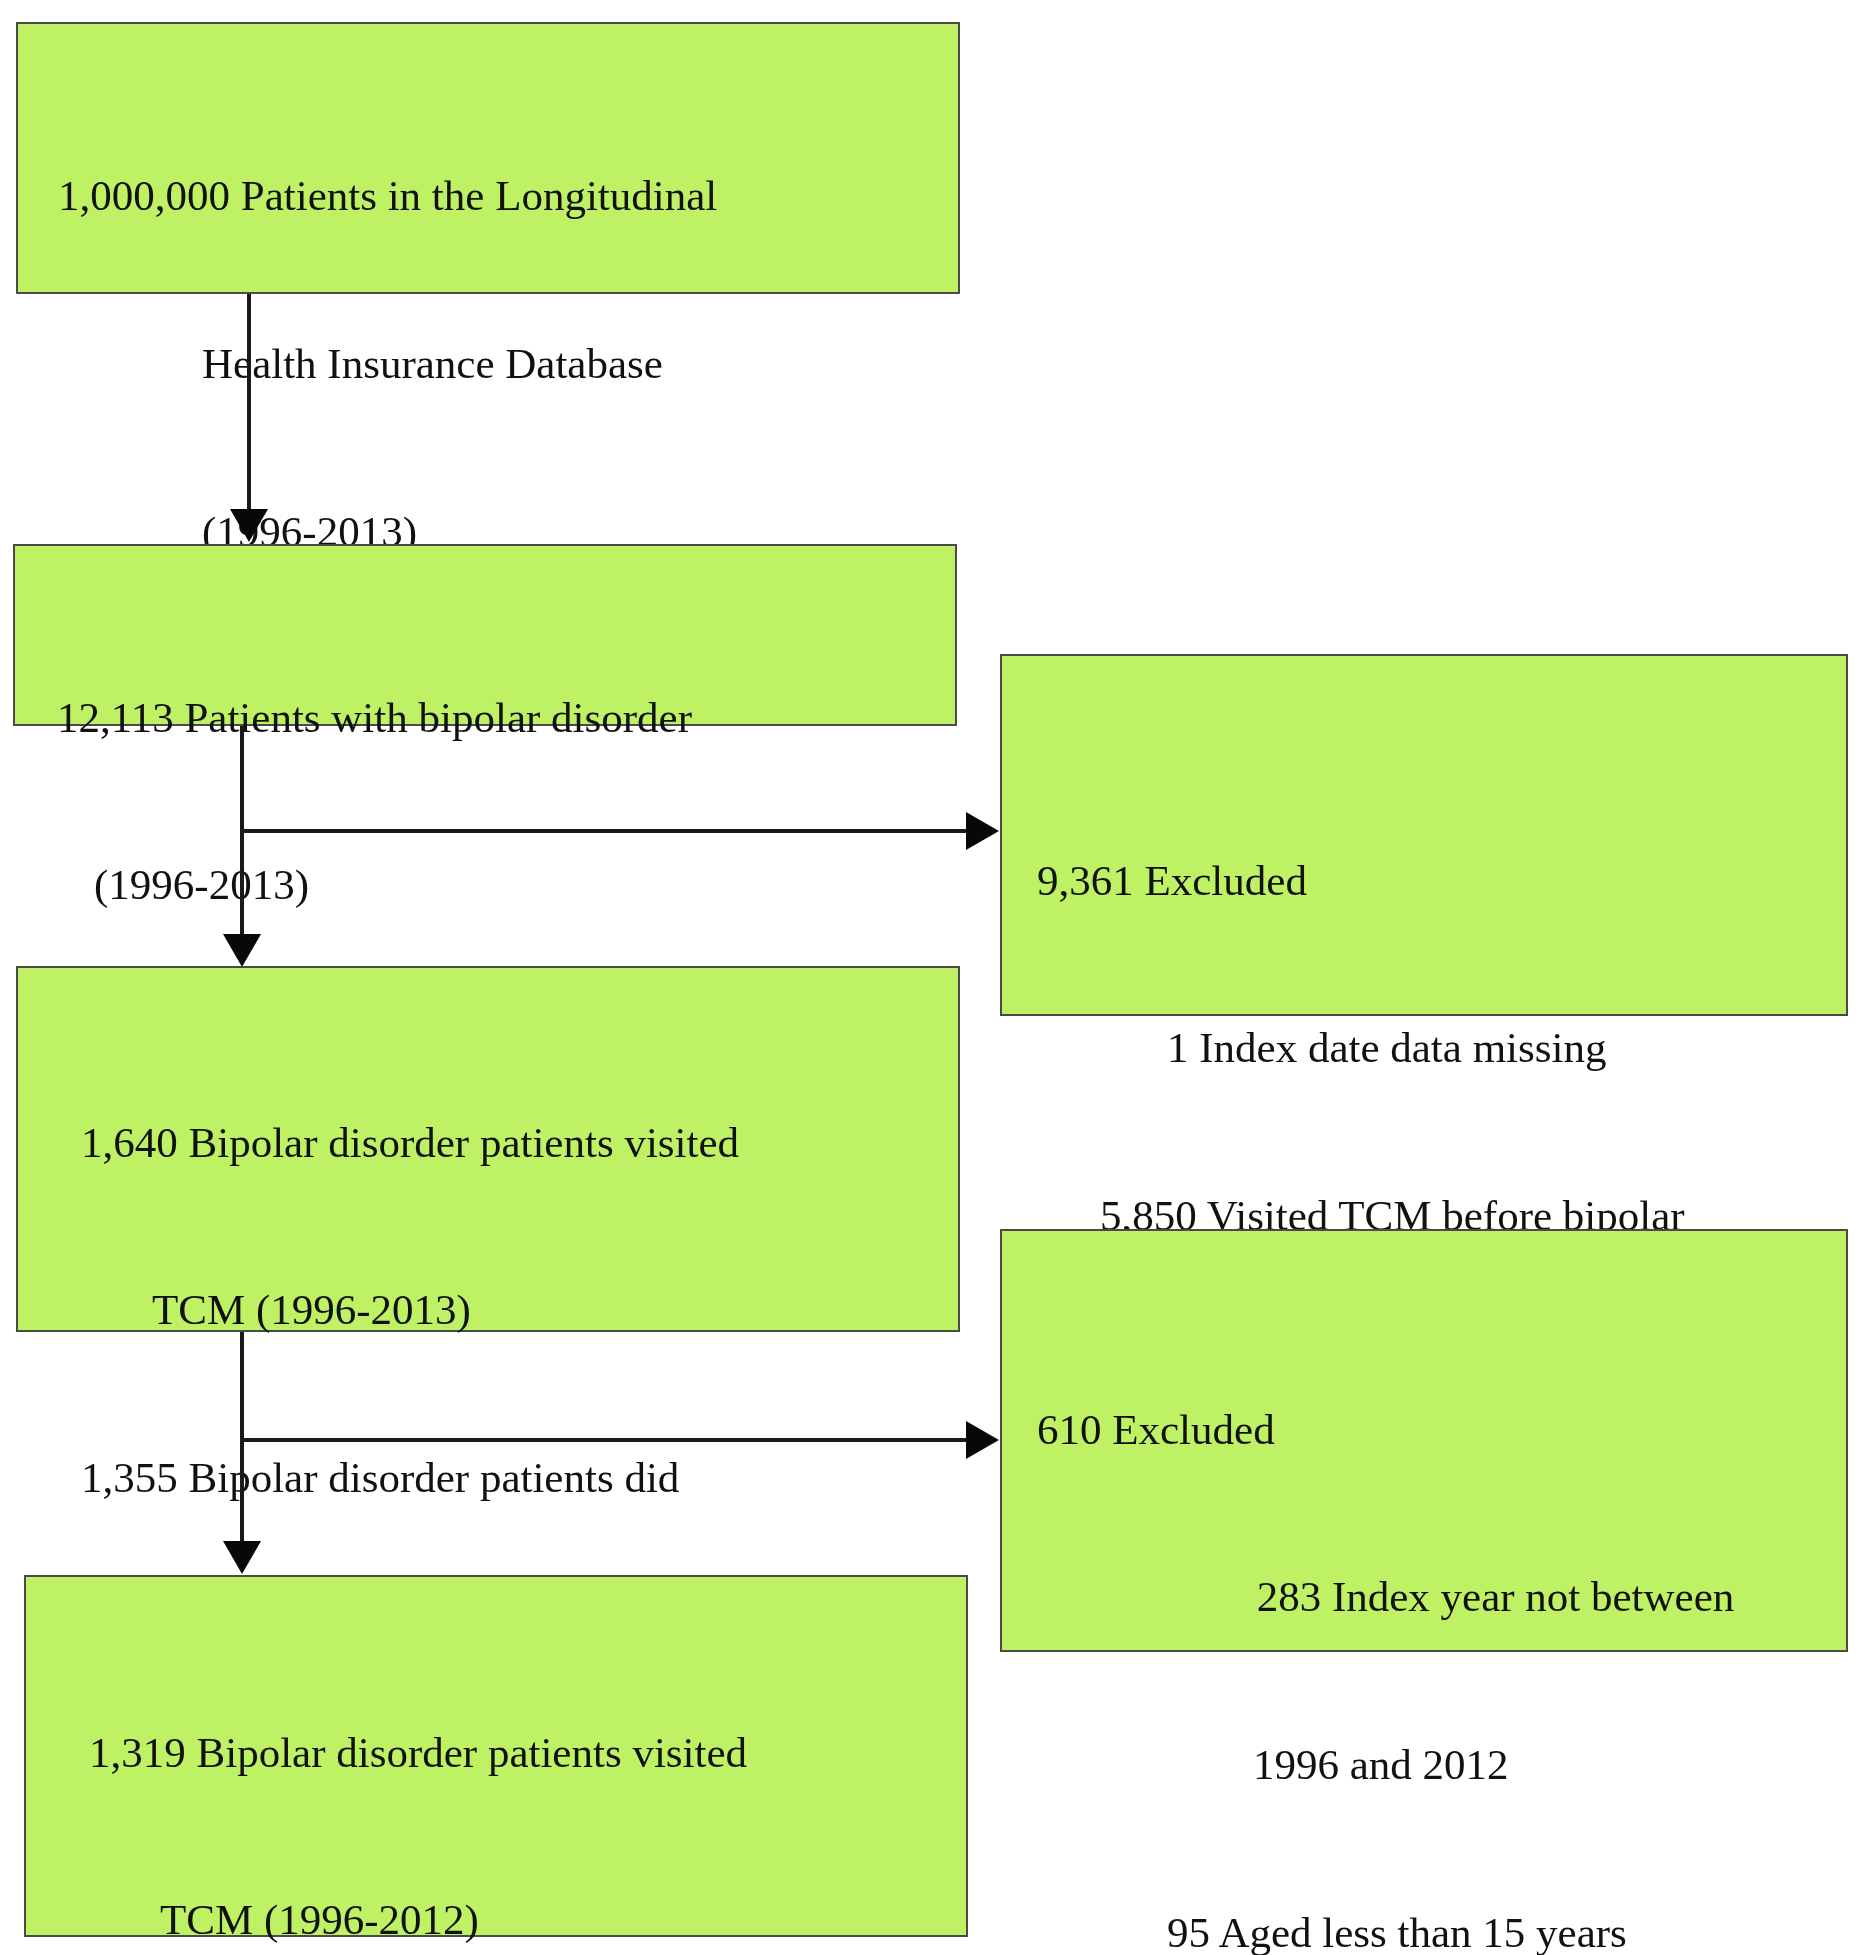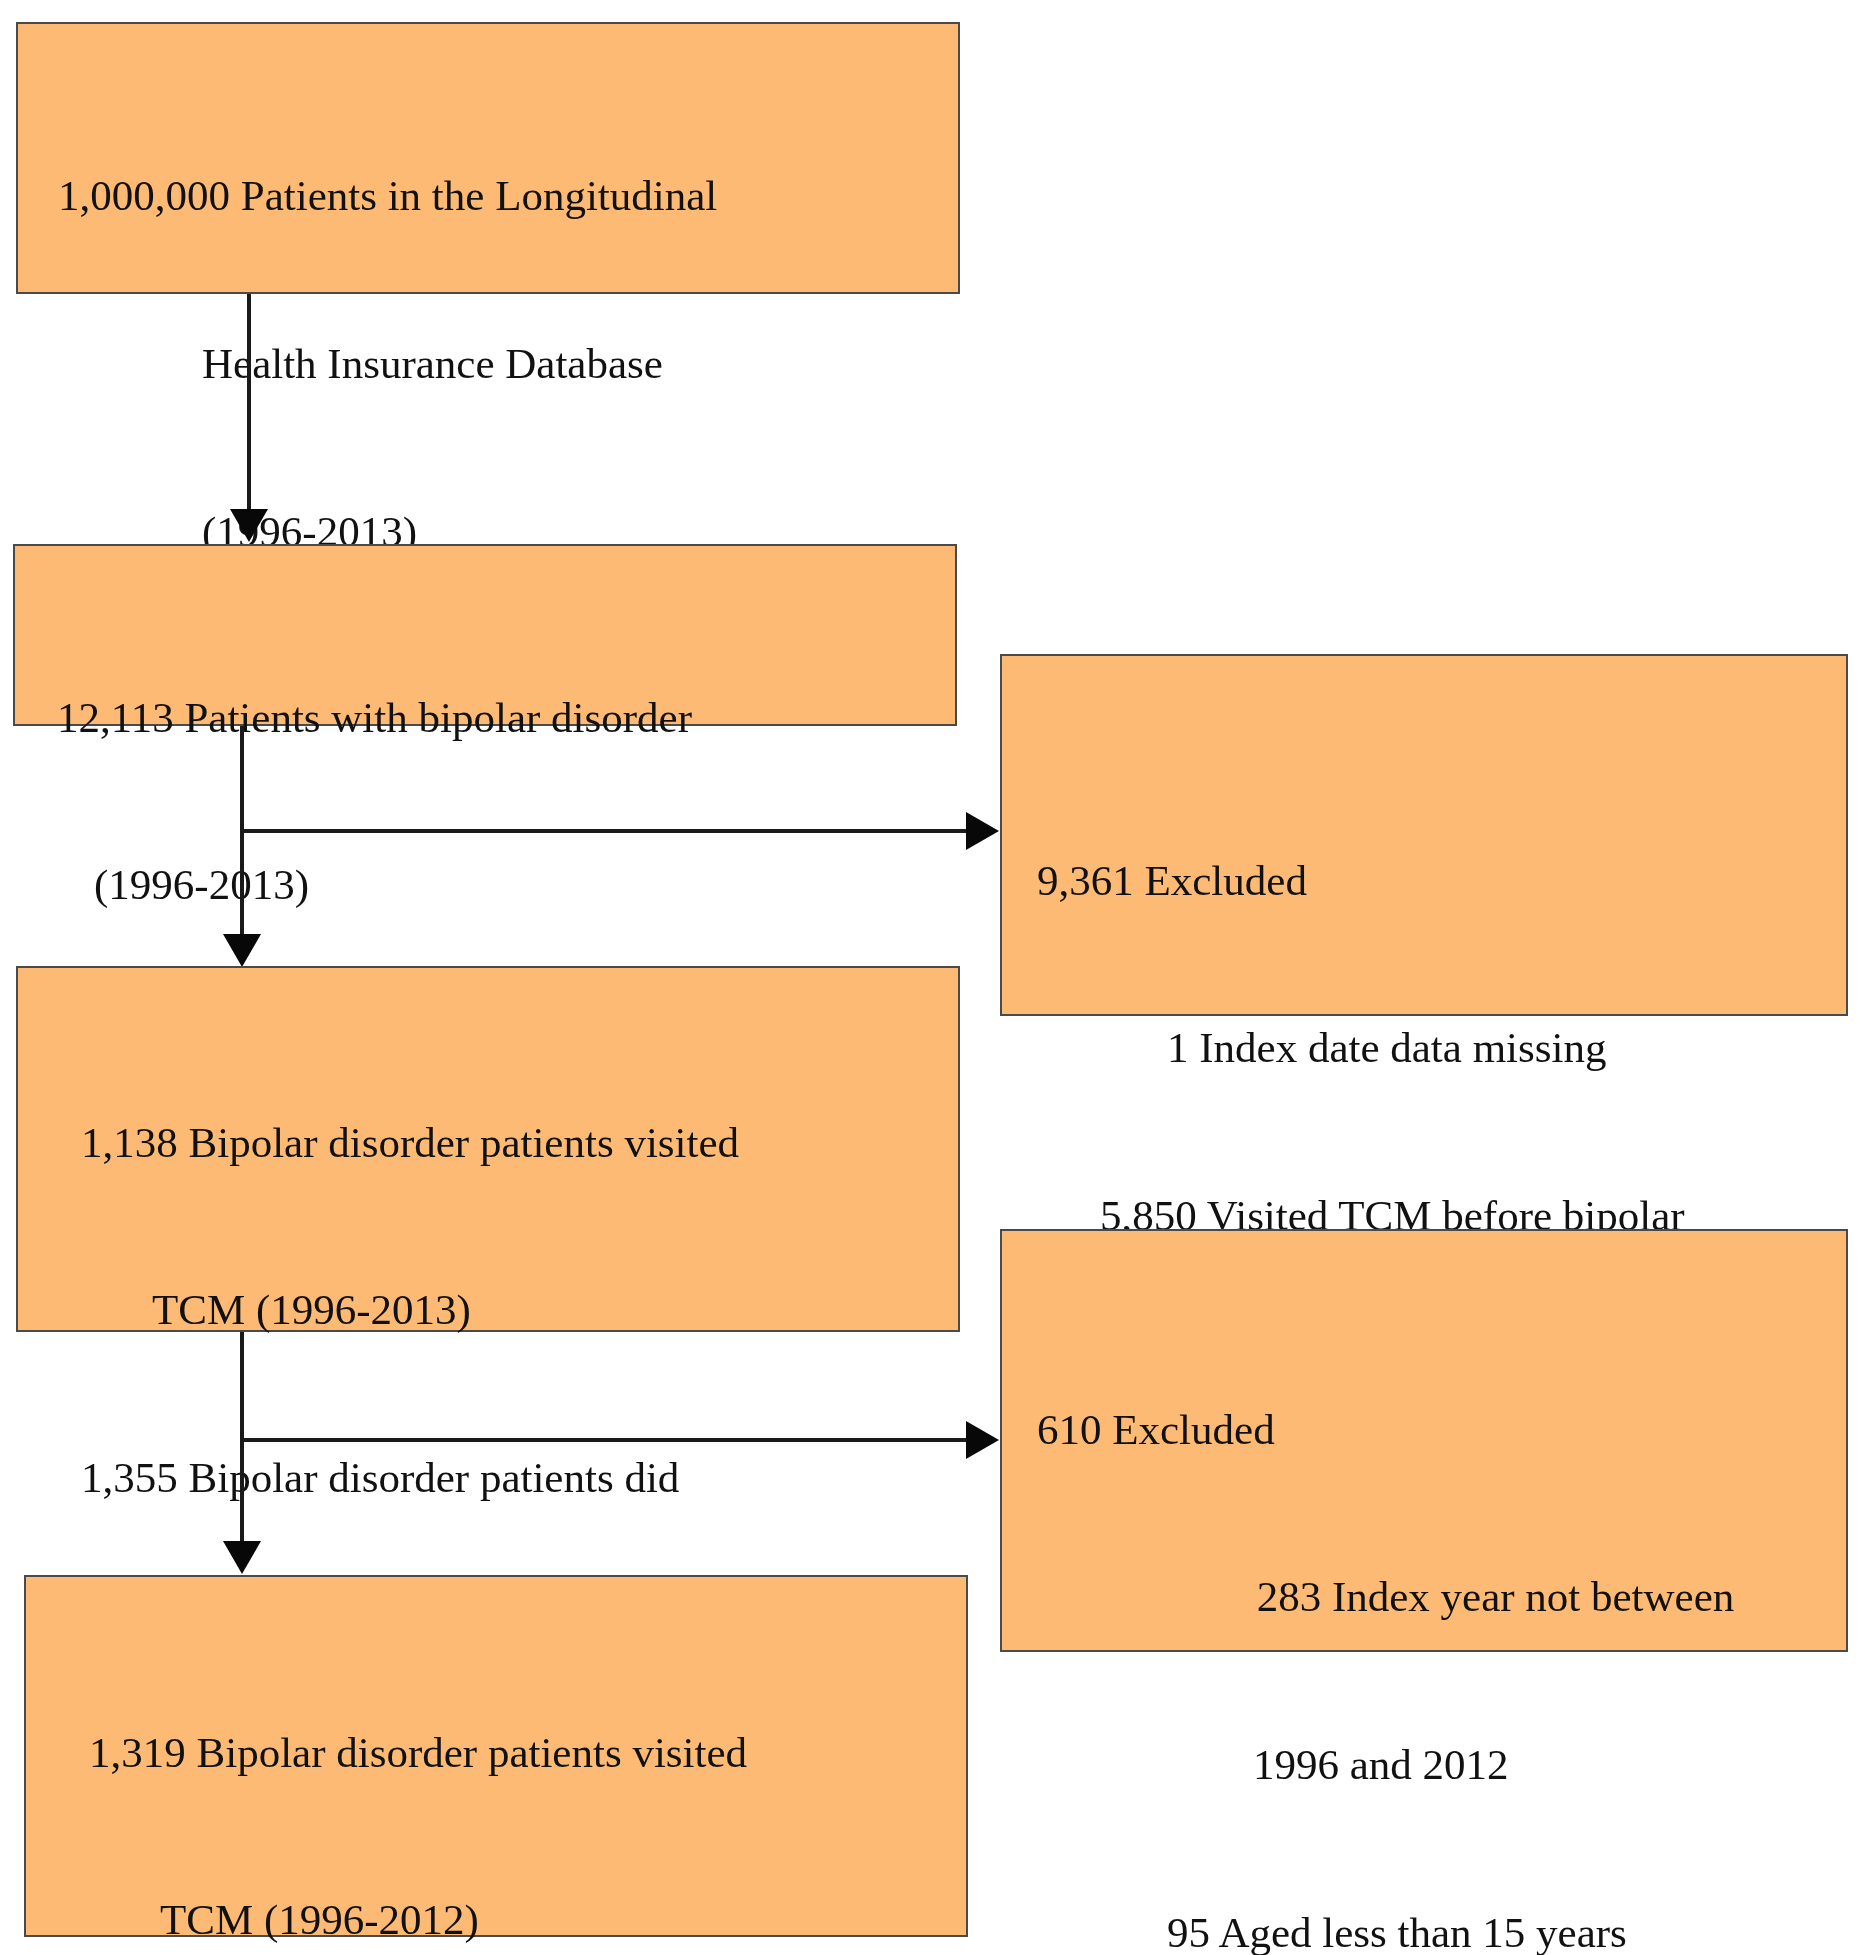--- a/index.html
+++ b/index.html
@@ -13,21 +13,21 @@
     height: 1955px;
     background: #ffffff;
     font-family: "Liberation Serif", "DejaVu Serif", serif;
     overflow: hidden;
   }
 
   
   .flow-box {
     position: absolute;
     box-sizing: border-box;
-    background: #fdba74;
+    background: #bef264;
     border: 2.9px solid #4a4a4a;
     color: #111111;
   }
   .flow-box .box-text {
     position: absolute;
     left: 0;
     right: 0;
     font-size: 43px;
     line-height: 1.30;
     color: #111111;
@@ -104,21 +104,21 @@
     <div class="box-text" style="top:85px; padding-left:35px;">
       <span class="line">9,361 Excluded</span>
       <span class="line" style="padding-left:130px;">1 Index date data missing</span>
       <span class="line" style="padding-left:63px;">5,850 Visited TCM before bipolar</span>
       <span class="line" style="padding-left:180px;">disorder diagnosed</span>
     </div>
   </div>
 
   <div class="flow-box box-main" style="left:16px; top:966px; width:944px; height:366px;">
     <div class="box-text" style="top:35px; padding-left:63px;">
-      <span class="line">1,138 Bipolar disorder patients visited</span>
+      <span class="line">1,640 Bipolar disorder patients visited</span>
       <span class="line" style="padding-left:71px;">TCM (1996-2013)</span>
       <span class="line">1,355 Bipolar disorder patients did</span>
       <span class="line" style="padding-left:71px;">not visit TCM (1996-2013)</span>
     </div>
   </div>
 
   <div class="vline" style="left:240px; top:1332px; height:212px;"></div>
   <div class="arrow-down" style="left:223px; top:1541px;"></div>
 
   <div class="hline" style="left:240px; top:1438px; width:728px;"></div>

